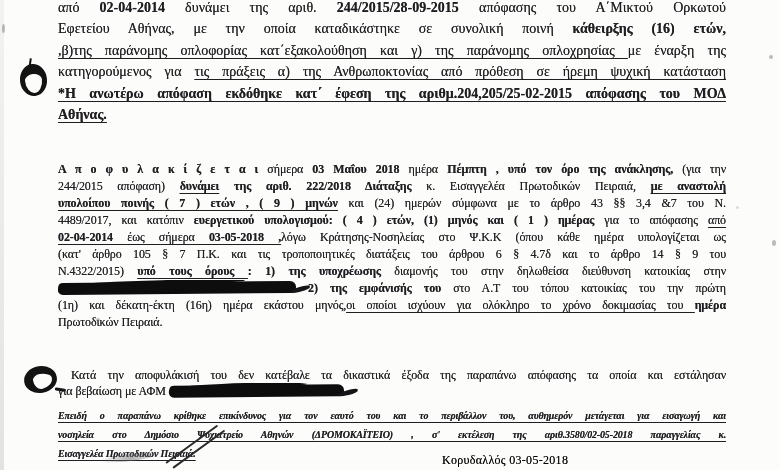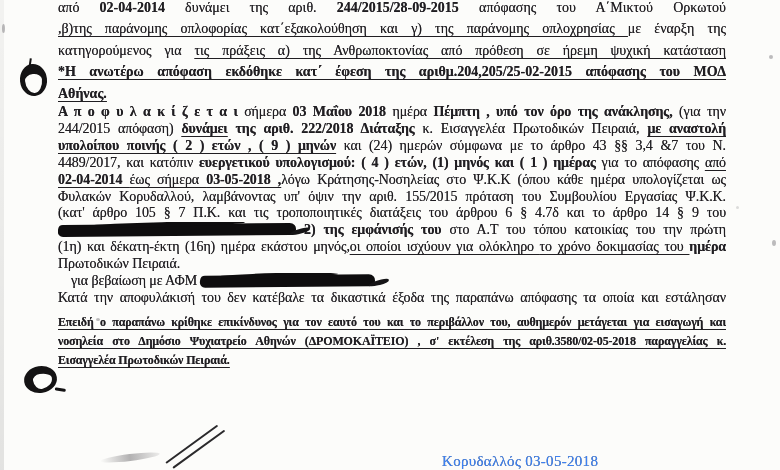--- a/index.html
+++ b/index.html
@@ -8,23 +8,23 @@
     background:#fcfcfa;
     font-family:"Liberation Serif","DejaVu Serif",serif;
   }
   .page{position:absolute;inset:0;overflow:hidden;}
   .edge-shade{position:absolute;left:0;top:0;width:4px;height:100%;
     background:linear-gradient(rgba(0,0,0,.04),rgba(0,0,0,.10));}
   .doc{position:absolute;left:58px;right:54px;top:-3px;color:#201e22;
     text-shadow:0 0 .6px rgba(32,30,34,.75);}
   .block{margin:0;}
   .blkA{font-size:14px;line-height:21.4px;}
-  .blkC{font-size:14px;line-height:16.9px;letter-spacing:-.1px;}
+  .blkC{font-size:12px;line-height:16.9px;letter-spacing:-.1px;margin-top:36px;}
   .blkD .line:first-child{text-indent:13px;}
-  .blkE{font-size:12px;line-height:19px;letter-spacing:-.15px;padding-top:6px;}
+  .blkE{font-size:10px;line-height:19px;letter-spacing:-.15px;padding-top:6px;font-style:italic;}
   .line{text-align:justify;text-align-last:justify;overflow:hidden;white-space:nowrap;}
   .line.last{text-align-last:auto;}
   .b{font-weight:bold;}
   .u{text-decoration:underline;text-underline-offset:2.5px;text-decoration-thickness:1.2px;}
   .redaction{display:inline-block;height:12px;min-height:12px;vertical-align:-2px;
     background:#0e0d0e;border-radius:7px 12px 8px 10px;position:relative;
     transform:skewX(-8deg) rotate(-.5deg);}
   .redaction::before{content:"";position:absolute;left:8%;top:-2px;width:70%;height:5px;
     background:#0e0d0e;border-radius:50%;transform:rotate(-1deg);}
   .redaction::after{content:"";position:absolute;right:-14px;bottom:1px;width:20px;height:5px;
@@ -42,21 +42,21 @@
   
   .sig{position:absolute;left:148px;top:430px;width:120px;height:40px;}
   .sig i{display:block;position:absolute;background:#2b2a2c;}
   .sig .s1{left:18px;top:32px;width:64px;height:2.4px;border-radius:2px;
     transform:rotate(-36deg);transform-origin:left center;}
   .sig .s2{left:25px;top:37px;width:64px;height:2.2px;border-radius:2px;
     transform:rotate(-36deg);transform-origin:left center;}
   .sig .smudge{left:-48px;top:24px;width:60px;height:7px;border-radius:50%;
     background:linear-gradient(90deg,rgba(120,118,120,0),rgba(105,103,106,.5),rgba(120,118,120,.12));
     transform:rotate(-7deg);}
-  .footer{position:absolute;left:442px;top:453px;font-size:15px;color:#3b82f6;
+  .footer{position:absolute;left:442px;top:453px;font-size:12px;color:#000000;
     text-shadow:0 0 .6px rgba(40,38,44,.7);letter-spacing:.3px;}
   .speck{position:absolute;background:rgba(110,108,112,.45);border-radius:50%;}
   .sp1{left:2px;top:24px;width:3px;height:9px;}
   .sp2{left:769px;top:55px;width:4px;height:4px;}
   .sp3{left:772px;top:240px;width:4px;height:6px;}
   .sp4{left:96px;top:318px;width:4px;height:3px;}
   .sp5{left:736px;top:206px;width:3px;height:3px;opacity:.5;}
 </style>
 </head>
 <body>
@@ -67,42 +67,43 @@
   <div class="stamp stamp-top">
       <i class="stem"></i>
     </div>
   <div class="stamp stamp-bottom">
       <i class="tail"></i>
     </div>
 
   <div class="doc">
       <div class="block blkA">
         <div class="line"><span>από </span><span class="b">02-04-2014</span><span>  δυνάμει της αριθ. </span><span class="b">244/2015/28-09-2015</span><span> απόφασης του Α΄Μικτού Ορκωτού</span></div>
+        <div class="line"><span>Εφετείου  Αθήνας, με την οποία καταδικάστηκε σε συνολική  ποινή </span><span class="b">κάθειρξης  (16) ετών,</span></div>
         <div class="line"><span class="u">,β)της παράνομης  οπλοφορίας κατ΄εξακολούθηση και γ) της  παράνομης οπλοχρησίας </span><span> με έναρξη της</span></div>
         <div class="line"><span>κατηγορούμενος για </span><span class="u">τις πράξεις α) της Ανθρωποκτονίας  από πρόθεση σε ήρεμη ψυχική κατάσταση</span></div>
       </div>
       <div class="block blkA">
         <div class="line"><span class="b u">*Η ανωτέρω απόφαση εκδόθηκε κατ΄ έφεση της αριθμ.204,205/25-02-2015 απόφασης του ΜΟΔ</span></div>
         <div class="line last"><span class="b u">Αθήνας.</span></div>
       </div>
       <div class="block blkC">
         <div class="line"><span class="b">Α π ο φ υ λ α κ ί ζ ε τ α ι </span><span>σήμερα </span><span class="b">03 Μαΐου  2018 </span><span>ημέρα  </span><span class="b">Πέμπτη , υπό τον όρο της ανάκλησης,</span><span> (για την</span></div>
         <div class="line"><span>244/2015   απόφαση) </span><span class="b u">δυνάμει</span><span> </span><span class="b">της αριθ. 222/2018 Διάταξης</span><span> κ. Εισαγγελέα Πρωτοδικών Πειραιά, </span><span class="b u">με αναστολή</span></div>
-        <div class="line"><span class="b u">υπολοίπου ποινής ( 2 ) ετών , ( 9 ) μηνών</span><span> και (24) ημερών  σύμφωνα με το άρθρο 43 §§ 3,4 &amp;7 του Ν.</span></div>
+        <div class="line"><span class="b u">υπολοίπου ποινής ( 7 ) ετών , ( 9 ) μηνών</span><span> και (24) ημερών  σύμφωνα με το άρθρο 43 §§ 3,4 &amp;7 του Ν.</span></div>
         <div class="line"><span>4489/2017, και κατόπιν </span><span class="b">ευεργετικού υπολογισμού:</span><span>  </span><span class="b">( 4 ) ετών, (1) μηνός και ( 1 ) ημέρας</span><span>  για το απόφασης </span><span class="u">από</span></div>
         <div class="line"><span class="b u">02-04-2014 </span><span class="u"> έως σήμερα </span><span class="b u"> 03-05-2018 ,</span><span>λόγω Κράτησης-Νοσηλείας στο Ψ.Κ.Κ (όπου κάθε ημέρα υπολογίζεται ως</span></div>
-        <div class="line"><span>Φυλακών Κορυδαλλού, λαμβάνοντας υπ' όψιν την αριθ. 155/2015 πρόταση του Συμβουλίου Εργασίας Ψ.Κ.Κ.</span></div>
         <div class="line"><span>(κατ' άρθρο 105 § 7 Π.Κ. και τις τροποποιητικές διατάξεις του άρθρου 6 § 4.7δ και το άρθρο 14 § 9 του</span></div>
+        <div class="line"><span>Ν.4322/2015) </span><span class="b u">υπό τους όρους </span><span class="b">: </span><span class="b">1) της υποχρέωσης</span><span> διαμονής του στην δηλωθείσα διεύθυνση  κατοικίας στην</span></div>
         <div class="line"><span class="redaction" style="width: 238px;"></span><span> </span><span class="b">2) της εμφάνισής του</span><span>  στο Α.Τ του τόπου κατοικίας του την πρώτη</span></div>
         <div class="line"><span>(1η) και δέκατη-έκτη (16η) ημέρα εκάστου μηνός,</span><span class="u">οι οποίοι ισχύουν για ολόκληρο </span><span class="u">το χρόνο δοκιμασίας του </span><span class="b">ημέρα</span></div>
         <div class="line last"><span>Πρωτοδικών Πειραιά.</span></div>
       </div>
       <div class="block blkC blkD">
+        <div class="line"><span>Κατά την αποφυλάκισή του δεν κατέβαλε τα δικαστικά έξοδα  της παραπάνω απόφασης τα οποία και εστάλησαν</span></div>
         <div class="line last"><span>για βεβαίωση  με ΑΦΜ  </span><span class="redaction" style="width: 175px;"></span></div>
-        <div class="line"><span>Κατά την αποφυλάκισή του δεν κατέβαλε τα δικαστικά έξοδα  της παραπάνω απόφασης τα οποία και εστάλησαν</span></div>
       </div>
       <div class="block blkE">
         <div class="line"><span class="b u">Επειδή ο παραπάνω κρίθηκε επικίνδυνος για τον εαυτό του και το περιβάλλον του, αυθημερόν μετάγεται για εισαγωγή και</span></div>
         <div class="line"><span class="b u">νοσηλεία στο  Δημόσιο  Ψυχιατρείο Αθηνών  (ΔΡΟΜΟΚΑΪΤΕΙΟ) , σ' εκτέλεση της αριθ.3580/02-05-2018 παραγγελίας κ.</span></div>
         <div class="line last"><span class="b u">Εισαγγελέα Πρωτοδικών Πειραιά.</span></div>
       </div>
     </div>
 
   <div class="sig">
     <i class="smudge"></i>

